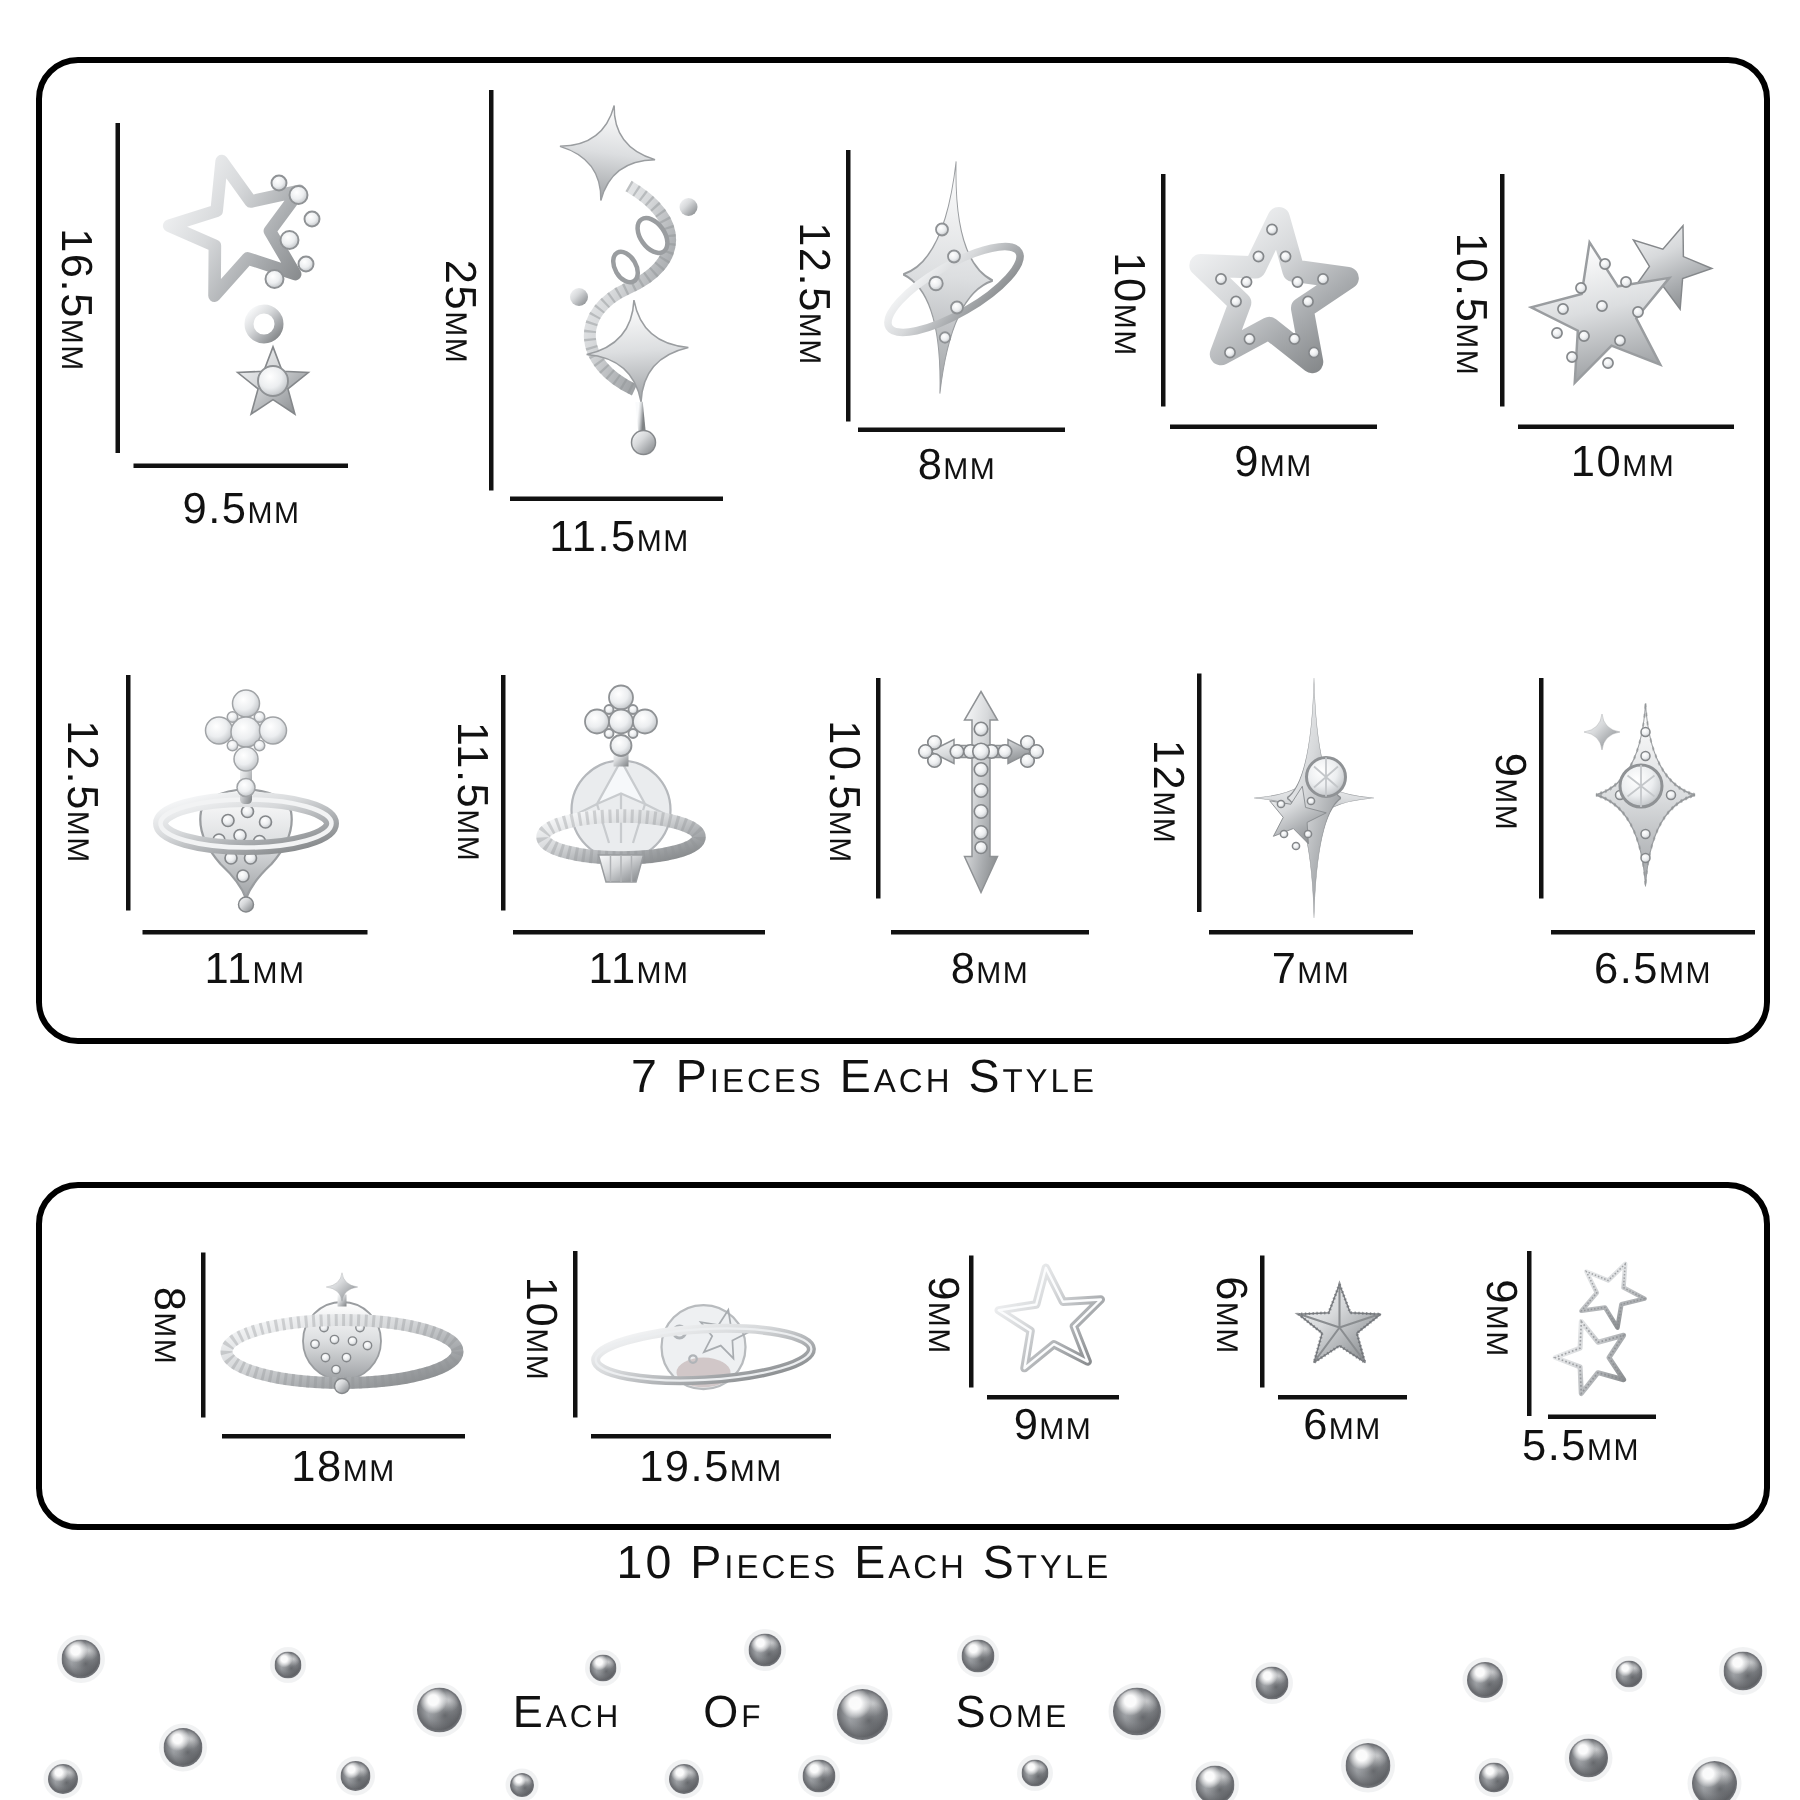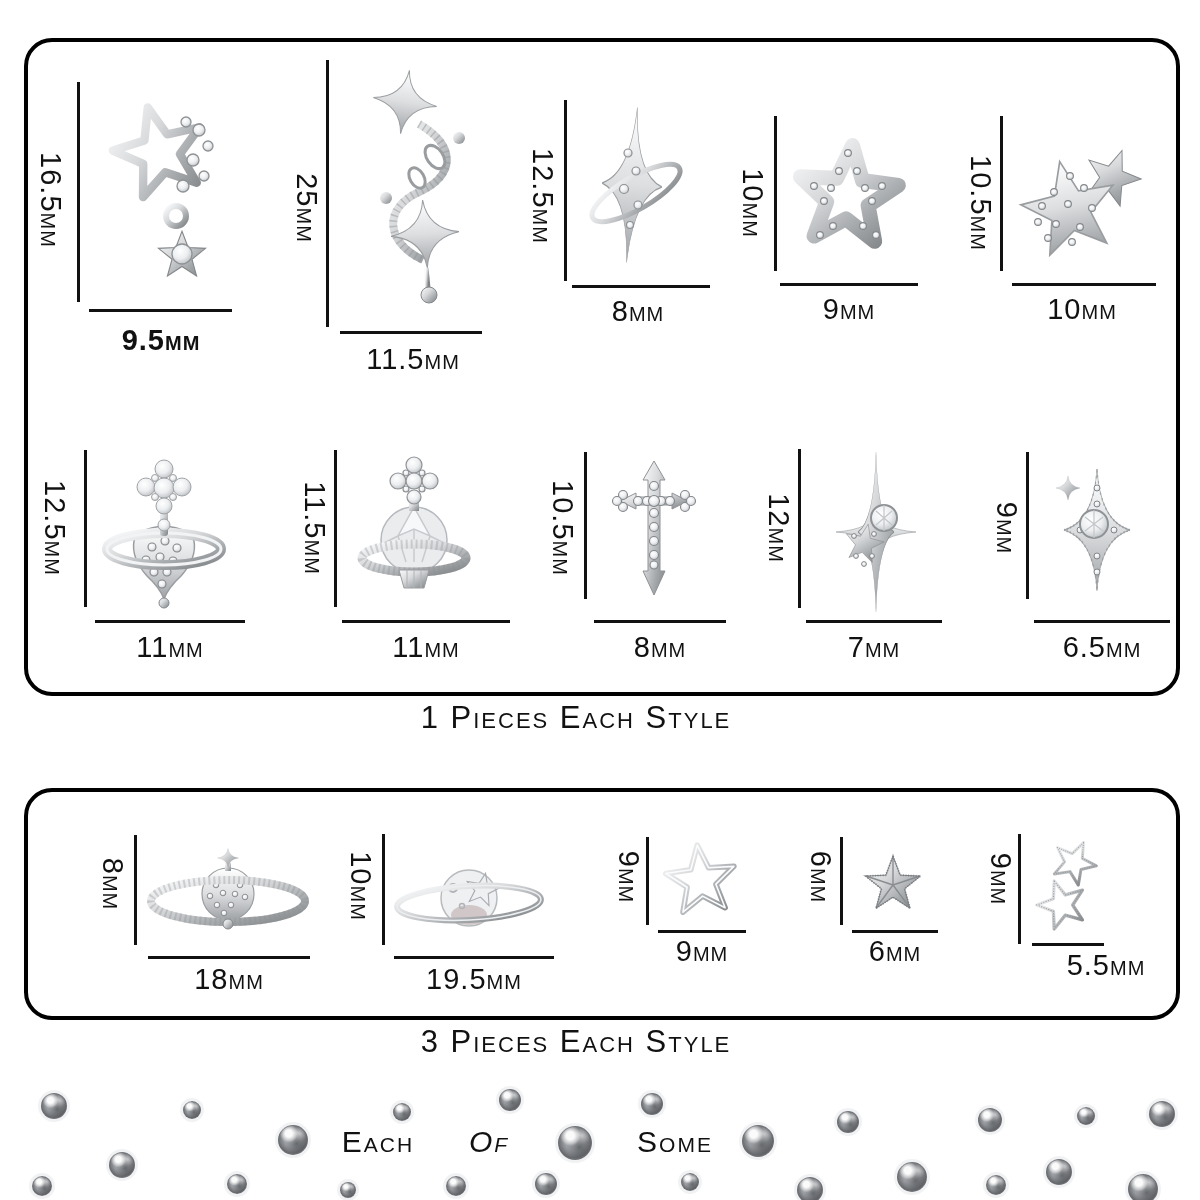--- a/index.html
+++ b/index.html
@@ -87,21 +87,21 @@
       <circle cx="108" cy="58" r="5"></circle>
     <circle cx="93" cy="72" r="6"></circle>
       <circle cx="104" cy="88" r="5"></circle>
       <circle cx="83" cy="98" r="6"></circle>
   </g>
   <circle cx="76" cy="128" r="10" fill="none" stroke="url(#gs1)" stroke-width="6"></circle>
   <use href="#star5" transform="translate(82,168) scale(0.55)" fill="url(#gs1)" stroke="#85888b" stroke-width="2"></use>
   <circle cx="82" cy="166" r="10" fill="url(#gemR)" stroke="#8f9295" stroke-width="1.3"></circle>
 </svg>
 <span class="hline" style="left:89px;top:309px;width:143px;"></span>
-<span class="mlabel hlab" style="left:161px;top:340px;font-weight:bold;">9.5mm</span>
+<span class="mlabel hlab" style="left:161px;top:340px;">9.5mm</span>
 
 <span class="mlabel vlab" style="left:306px;top:208px;">25mm</span>
 <span class="vline" style="left:326px;top:60px;height:267px;"></span>
 <svg class="charm" style="left:355px;top:62px;" width="125" height="255" viewBox="0 0 125 255">
   <use href="#spark4" transform="translate(50,40) rotate(8) scale(0.64)" fill="url(#gs2)" stroke="#9a9da0" stroke-width="1.5"></use>
   <path d="M64,62 C102,84 100,114 64,130 C28,146 30,180 68,198" fill="none" stroke="url(#gs1)" stroke-width="8"></path>
   <path d="M64,62 C102,84 100,114 64,130 C28,146 30,180 68,198" fill="none" stroke="#8f9295" stroke-width="8" stroke-dasharray="1.5,4" opacity="0.45"></path>
   <ellipse cx="80" cy="95" rx="8" ry="13" transform="rotate(-35 80 95)" fill="#fff" stroke="#9a9da0" stroke-width="3"></ellipse>
   <ellipse cx="62" cy="116" rx="7" ry="11" transform="rotate(-30 62 116)" fill="#fff" stroke="#9a9da0" stroke-width="3"></ellipse>
   <circle cx="104" cy="76" r="6" fill="url(#gs1)"></circle>
@@ -295,21 +295,21 @@
       <circle cx="55" cy="104" r="3"></circle>
       <circle cx="55" cy="120" r="3"></circle>
   </g>
   <circle cx="52" cy="72" r="14" fill="url(#gemR)" stroke="#8f9295" stroke-width="2"></circle>
   <path d="M43,65 L61,79 M61,65 L43,79 M52,58 L52,86" stroke="#c4c7ca" stroke-width="1.2"></path>
   <use href="#spark4" transform="translate(26,36) scale(0.24)" fill="url(#gs1)" stroke="#8f9295" stroke-width="1"></use>
 </svg>
 <span class="hline" style="left:1034px;top:620px;width:136px;"></span>
 <span class="mlabel hlab" style="left:1102px;top:647px;">6.5mm</span>
 
-<div class="section-label" id="section-label-1">1 Pieces Each Style</div>
+<div class="section-label" id="section-label-1">7 Pieces Each Style</div>
 
 <div class="panel" id="panel2"></div>
 
 <span class="mlabel vlab" style="left:112px;top:884px;">8mm</span>
 <span class="vline" style="left:134px;top:835px;height:110px;"></span>
 <svg class="charm" style="left:144px;top:844px;" width="168" height="96" viewBox="0 0 168 96">
   <circle cx="84" cy="50" r="26" fill="url(#gs2)" stroke="#9a9da0" stroke-width="1.2"></circle>
   <g fill="url(#gemR)" stroke="#84878a" stroke-width="0.9">
     <circle cx="72" cy="41" r="2.8"></circle>
       <circle cx="84" cy="36" r="2.8"></circle>
@@ -366,27 +366,27 @@
 
 <span class="mlabel vlab" style="left:1000px;top:879px;">9mm</span>
 <span class="vline" style="left:1018px;top:834px;height:110px;"></span>
 <svg class="charm" style="left:1034px;top:837px;" width="66" height="100" viewBox="0 0 66 100">
   <use href="#star5" transform="translate(40,26) rotate(25) scale(0.5)" fill="none" stroke="url(#gs1)" stroke-width="6" stroke-linejoin="round"></use>
   <use href="#star5" transform="translate(40,26) rotate(25) scale(0.5)" fill="none" stroke="#85888b" stroke-width="2" stroke-dasharray="2,2.5" opacity="0.7"></use>
   <use href="#star5" transform="translate(28,68) rotate(-18) scale(0.56)" fill="none" stroke="url(#gs1)" stroke-width="6" stroke-linejoin="round"></use>
   <use href="#star5" transform="translate(28,68) rotate(-18) scale(0.56)" fill="none" stroke="#85888b" stroke-width="2" stroke-dasharray="2,2.5" opacity="0.7"></use>
 </svg>
 <span class="hline" style="left:1032px;top:943px;width:72px;"></span>
-<span class="mlabel hlab" style="left:1106px;top:965px;">5.5mm</span>
-
-<div class="section-label" id="section-label-2">3 Pieces Each Style</div>
+<span class="mlabel hlab" style="left:1054px;top:965px;">5.5mm</span>
+
+<div class="section-label" id="section-label-2">10 Pieces Each Style</div>
 
 <div>
   <span class="bead-word" style="left:378px;top:1142px;">Each</span>
-  <span class="bead-word" style="left:489px;top:1142px;font-style:italic;">Of</span>
+  <span class="bead-word" style="left:489px;top:1142px;">Of</span>
   <span class="bead-word" style="left:675px;top:1142px;">Some</span>
 
   <div class="bead" style="left:41px;top:1093px;width:26px;height:26px;"></div>
   <div class="bead" style="left:32px;top:1176px;width:20px;height:20px;"></div>
   <div class="bead" style="left:109px;top:1152px;width:26px;height:26px;"></div>
   <div class="bead" style="left:183px;top:1101px;width:18px;height:18px;"></div>
   <div class="bead" style="left:227px;top:1174px;width:20px;height:20px;"></div>
   <div class="bead" style="left:278px;top:1125px;width:30px;height:30px;"></div>
   <div class="bead" style="left:340px;top:1182px;width:16px;height:16px;"></div>
   <div class="bead" style="left:393px;top:1103px;width:18px;height:18px;"></div>

